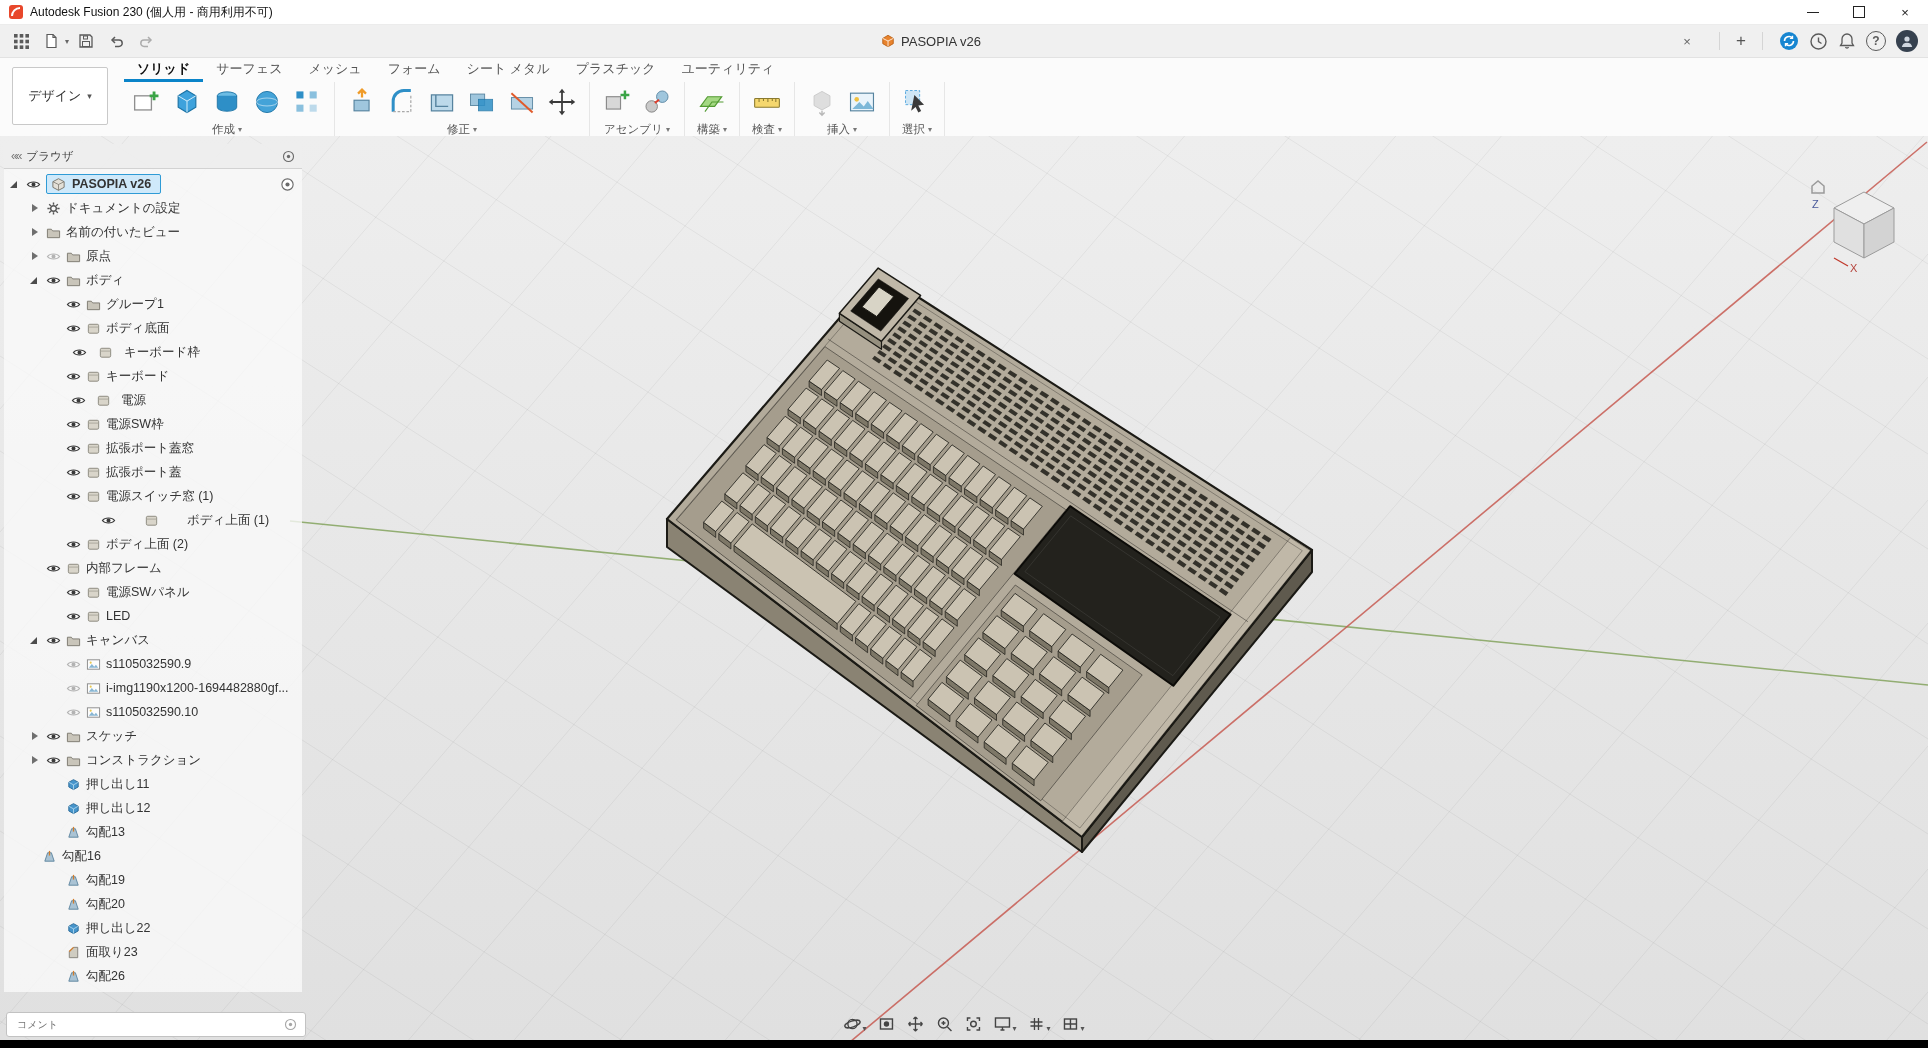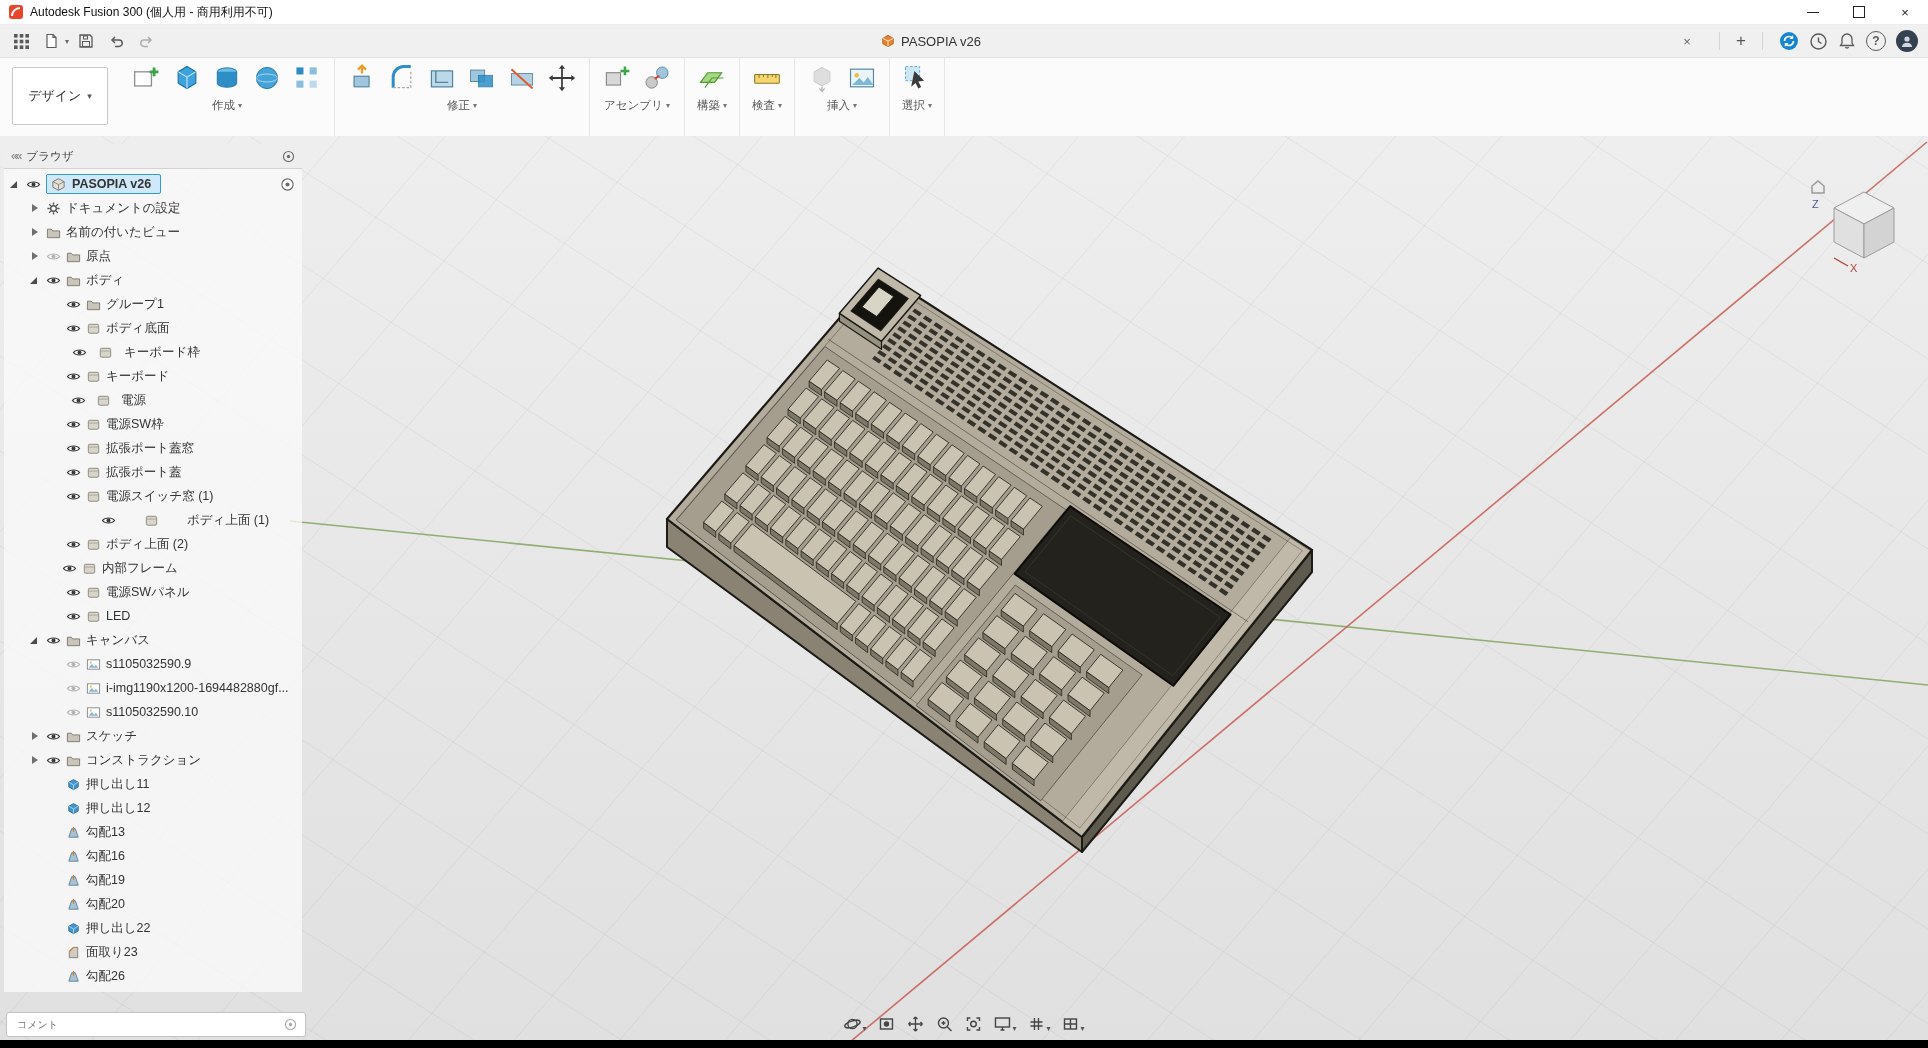--- a/index.html
+++ b/index.html
@@ -83,21 +83,21 @@
 </head>
 <body>
 
 <div class="titlebar">
   <span class="app-icon">
     <svg width="16" height="16" viewBox="0 0 16 16">
         <rect x="1" y="1" width="14" height="14" rx="3" fill="#e8472b"></rect>
         <path d="M4 12 A 8 8 0 0 1 12 4" stroke="#fff" stroke-width="2" fill="none"></path>
       </svg>
   </span>
-  <span class="title-text">Autodesk Fusion 300 (個人用 - 商用利用不可)</span>
+  <span class="title-text">Autodesk Fusion 230 (個人用 - 商用利用不可)</span>
   <div class="win-btns">
     <div class="win-btn">
         <span class="wb-min"></span>
       </div>
     <div class="win-btn">
         <span class="wb-max"></span>
       </div>
     <div class="win-btn">×</div>
   </div>
 </div>
@@ -188,20 +188,29 @@
     </span>
   </div>
 </div>
 
 <div class="ribbon">
   <div class="design-box">
     <span>デザイン</span>
       <span class="caret">▾</span>
   </div>
   <div class="ribbon-main">
+    <div class="ribbon-tabs">
+        <span class="ribbon-tab active">ソリッド</span>
+        <span class="ribbon-tab">サーフェス</span>
+        <span class="ribbon-tab">メッシュ</span>
+        <span class="ribbon-tab">フォーム</span>
+        <span class="ribbon-tab">シート メタル</span>
+        <span class="ribbon-tab">プラスチック</span>
+        <span class="ribbon-tab">ユーティリティ</span>
+      </div>
     <div class="ribbon-tools">
 
       <div class="tool-group">
         <div class="tg-icons">
           <div class="tool-btn">
             <svg width="30" height="30" viewBox="0 0 34 34">
                 <rect x="3" y="10" width="19" height="16" fill="#fff" stroke="#8f8f8f" stroke-width="1.5"></rect>
                 <path d="M25 5v10M20 10h10" stroke="#3aa446" stroke-width="3.2"></path>
               </svg>
             </div>
@@ -1216,21 +1225,21 @@
             </svg>
           </span>
           <span class="ticon">
             <svg viewBox="0 0 16 16" width="15" height="15">
               <rect x="2.5" y="3.5" width="11" height="9.5" rx="1.5" fill="#d9d5ca" stroke="#8a877d"></rect>
               <path d="M2.5 6.5h11" stroke="#aaa79c"></path>
             </svg>
           </span>
           <span class="blabel">ボディ上面 (2)</span>
         </div>
-        <div class="brow" style="padding-left: 40px;">
+        <div class="brow" style="padding-left: 24px;">
           <span class="exp"></span>
           <span class="eye">
             <svg viewBox="0 0 16 16" width="15" height="15">
               <path d="M1.5 8C4 4.5 12 4.5 14.5 8 12 11.5 4 11.5 1.5 8Z" fill="none" stroke="#3a3a3a" stroke-width="1.2"></path>
               <circle cx="8" cy="8" r="2.1" fill="#3a3a3a"></circle>
             </svg>
           </span>
           <span class="ticon">
             <svg viewBox="0 0 16 16" width="15" height="15">
               <rect x="2.5" y="3.5" width="11" height="9.5" rx="1.5" fill="#d9d5ca" stroke="#8a877d"></rect>
@@ -1390,21 +1399,21 @@
         <div class="brow" style="padding-left: 44px;">
           <span class="exp"></span>
           <span class="ticon">
             <svg viewBox="0 0 16 16" width="15" height="15">
               <path d="M3 13h10L10 4H6Z" fill="#aac3d4" stroke="#5e85a0"></path>
               <path d="M8 2v5" stroke="#d07c2c" stroke-width="1.4"></path>
             </svg>
           </span>
           <span class="blabel">勾配13</span>
         </div>
-        <div class="brow" style="padding-left: 44px; text-align: right;">
+        <div class="brow" style="padding-left: 20px; text-align: right;">
           <span class="exp"></span>
           <span class="ticon">
             <svg viewBox="0 0 16 16" width="15" height="15">
               <path d="M3 13h10L10 4H6Z" fill="#aac3d4" stroke="#5e85a0"></path>
               <path d="M8 2v5" stroke="#d07c2c" stroke-width="1.4"></path>
             </svg>
           </span>
           <span class="blabel">勾配16</span>
         </div>
         <div class="brow" style="padding-left: 44px;">

